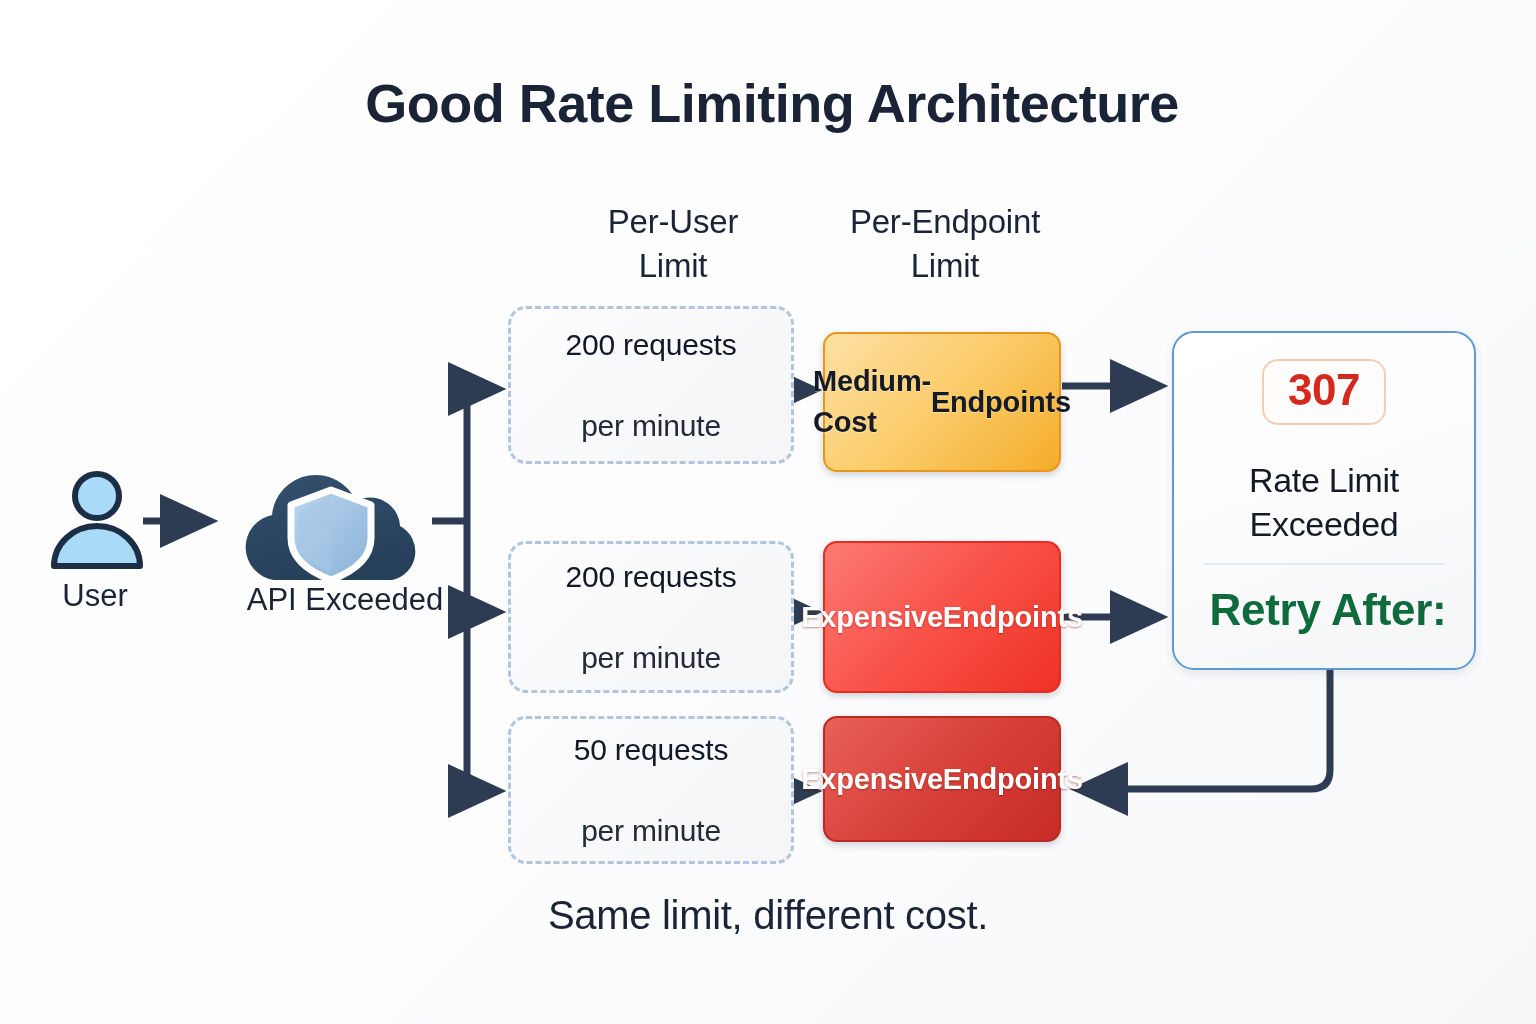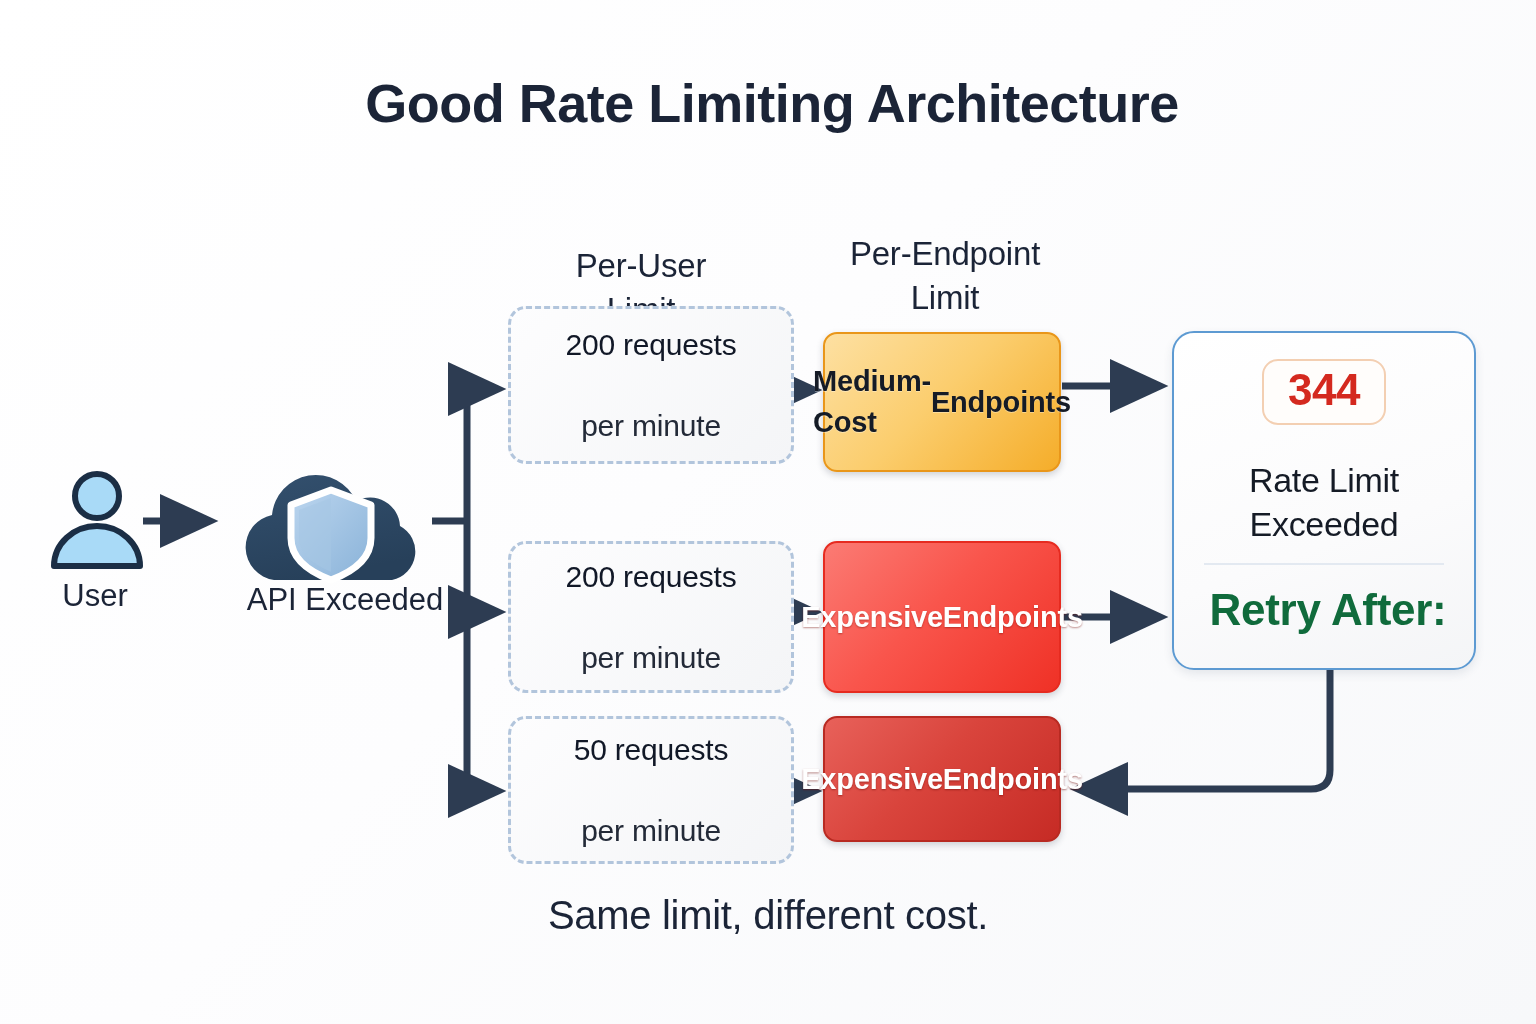--- a/index.html
+++ b/index.html
@@ -39,22 +39,22 @@
 
   
   .col-head {
     position: absolute;
     text-align: center;
     font-size: 33px;
     line-height: 1.32;
     color: #1b2437;
     letter-spacing: -0.2px;
   }
-  #col-head-user     { left: 516px; top: 200px; width: 250px; margin-top: 44px; }
-  #col-head-endpoint { left: 800px; top: 200px; width: 290px; margin-top: 32px; }
+  #col-head-user     { left: 548px; top: 200px; width: 250px; }
+  #col-head-endpoint { left: 800px; top: 200px; width: 290px; }
 
   
   .actor-label {
     position: absolute;
     text-align: center;
     font-size: 31px;
     color: #1b2437;
   }
   #user-label    { left: 20px;  top: 578px; width: 150px; }
   #gateway-label { left: 195px; top: 582px; width: 300px; }
@@ -273,21 +273,21 @@
   <div class="ep-box" id="ep-1">
     <div>Expensive</div>
     <div>Endpoints</div>
   </div>
   <div class="ep-box" id="ep-2">
     <div>Expensive</div>
     <div>Endpoints</div>
   </div>
 
   <div id="resp-card">
-    <div id="resp-badge">344</div>
+    <div id="resp-badge">307</div>
     <div id="resp-title">
       <div>Rate Limit</div>
       <div>Exceeded</div>
     </div>
     <div id="resp-divider"></div>
     <div id="resp-retry">
       <div>Retry After:</div>
     </div>
   </div>
 

